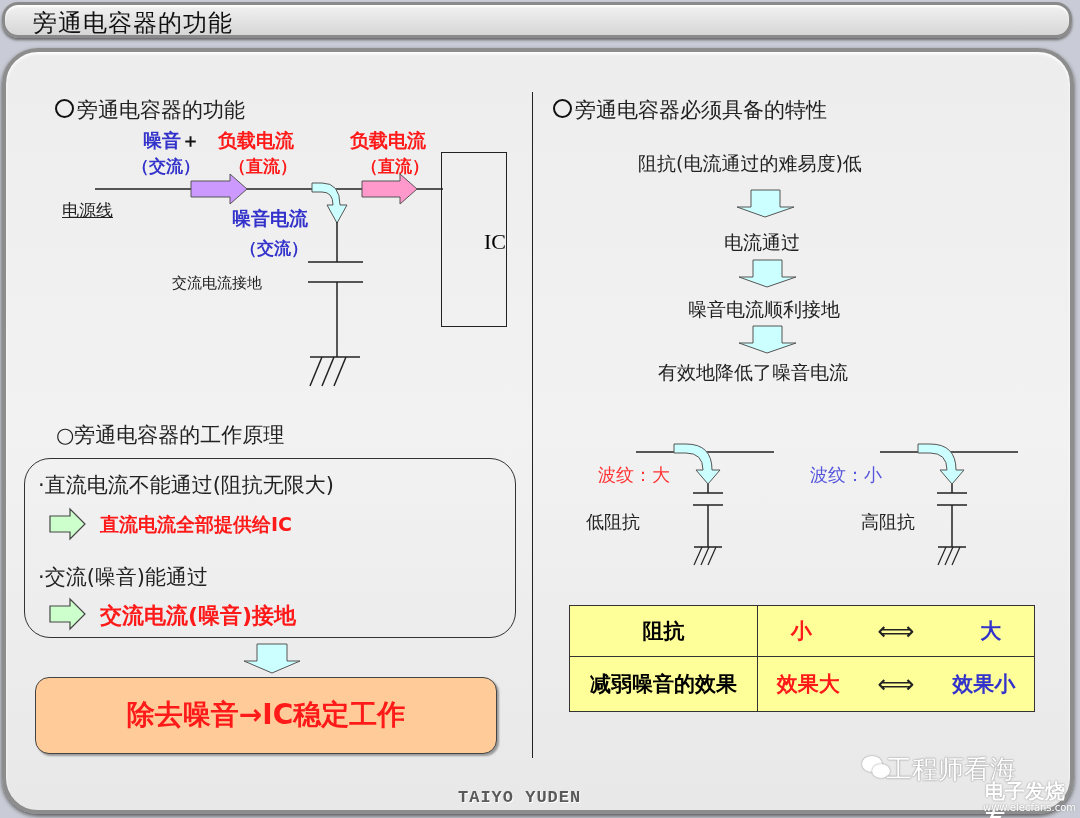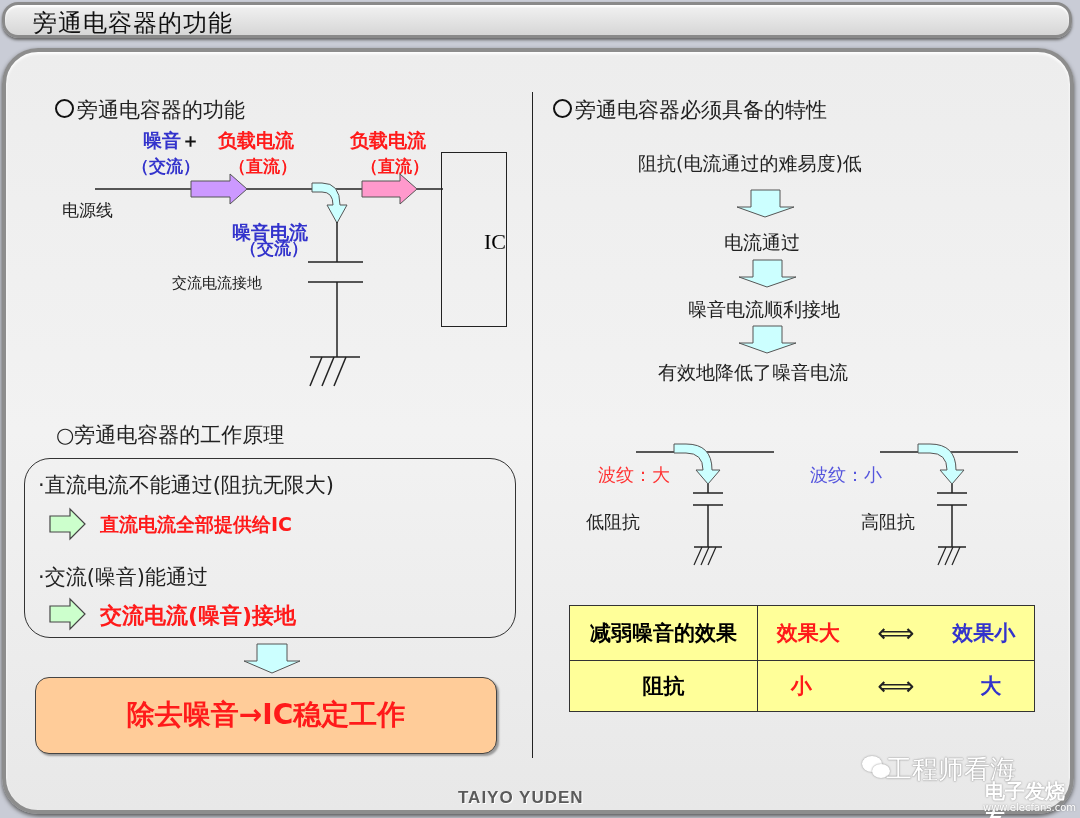--- a/index.html
+++ b/index.html
@@ -14,21 +14,21 @@
   .blue{color:#3333cc;}
   .red{color:#ff1a1a;}
   .divider{position:absolute;left:532px;top:92px;width:1px;height:666px;background:#222;}
   .roundbox{position:absolute;left:24px;top:458px;width:492px;height:180px;border:1.5px solid #333;border-radius:26px;box-sizing:border-box;}
   .resultbox{position:absolute;left:35px;top:677px;width:462px;height:77px;background:#ffcc99;border:1.5px solid #444;border-radius:14px;box-sizing:border-box;box-shadow:2px 2px 2px #999;}
   .resulttxt{position:absolute;left:0;right:0;top:18px;text-align:center;font-size:28px;color:#ff1a1a;font-weight:bold;}
   table.cmp{position:absolute;left:569px;top:605px;width:466px;height:107px;border-collapse:collapse;background:#ffff99;}
   table.cmp td{border:1.5px solid #333;font-size:21px;font-weight:bold;text-align:center;padding:0;}
   .ic{position:absolute;left:441px;top:152px;width:66px;height:175px;border:1.5px solid #222;box-sizing:border-box;background:transparent;}
   .ictxt{position:absolute;left:0;right:0;top:76px;text-align:right;font-size:22px;font-family:"Liberation Serif","DejaVu Serif",serif;}
-  .brand{position:absolute;left:458px;top:788px;font-size:17px;font-weight:bold;color:#5a5a5a;letter-spacing:1px;font-family:Liberation Sans, sans-serif;text-shadow:1px 1px 0 #fff;}
+  .brand{position:absolute;left:458px;top:788px;font-size:17px;font-weight:bold;color:#5a5a5a;letter-spacing:1px;font-family:Liberation Mono, monospace;text-shadow:1px 1px 0 #fff;}
   .wm{position:absolute;left:860px;top:752px;font-size:26px;color:#fff;text-shadow:0 0 2px #999,0 0 1px #777;}
   .wm2{position:absolute;left:985px;top:778px;font-size:20px;color:#fff;text-shadow:0 0 2px #888;font-weight:bold;}
   .wm3{position:absolute;left:983px;top:802px;font-size:10px;color:#fff;text-shadow:0 0 2px #888;}
 </style>
 </head>
 <body>
 
 <div class="titlebar">
   <div class="title">旁通电容器的功能</div>
 </div>
@@ -38,22 +38,22 @@
 <div class="txt h2" style="left:55px;top:96px;">
   <span style="display:inline-block;width:15px;height:15px;border:2.5px solid #111;border-radius:50%;vertical-align:-1px;margin-right:3px;"></span><span>旁通电容器的功能</span>
 </div>
 
 <div class="txt bold blue" style="left:143px;top:128px;font-size:19px;"><span>噪音</span><span style="color:#111;">＋</span></div>
 <div class="txt bold blue" style="left:132px;top:155px;font-size:17px;">（交流）</div>
 <div class="txt bold red" style="left:218px;top:128px;font-size:19px;">负载电流</div>
 <div class="txt bold red" style="left:229px;top:155px;font-size:17px;">（直流）</div>
 <div class="txt bold red" style="left:350px;top:128px;font-size:19px;">负载电流</div>
 <div class="txt bold red" style="left:361px;top:155px;font-size:17px;">（直流）</div>
-<div class="txt" style="left:62px;top:199px;font-size:17px;">电源线</div>
-<div class="txt bold blue" style="left:232px;top:220px;font-size:19px;">噪音电流</div>
+<div class="txt" style="left:62px;top:199px;font-size:17px;text-decoration:underline;">电源线</div>
+<div class="txt bold blue" style="left:232px;top:206px;font-size:19px;">噪音电流</div>
 <div class="txt bold blue" style="left:240px;top:237px;font-size:17px;">（交流）</div>
 <div class="txt" style="left:172px;top:274px;font-size:15px;">交流电流接地</div>
 
 <svg class="abs" style="left:0;top:0;" width="540" height="400">
   <line x1="95" y1="189" x2="443" y2="189" stroke="#222" stroke-width="1.5"></line>
   <g>
     <polygon points="191,181 230,181 230,174 247,189 230,204 230,197 191,197" fill="#cc99ff" stroke="#555" stroke-width="1"></polygon>
   </g>
   <g>
     <polygon points="362,181 400,181 400,174 417,189 400,204 400,197 362,197" fill="#ff99cc" stroke="#555" stroke-width="1"></polygon>
@@ -149,37 +149,37 @@
   </g>
 </svg>
 
 <div class="txt" style="left:598px;top:463px;font-size:18px;color:#ff3333;">波纹：大</div>
 <div class="txt" style="left:586px;top:510px;font-size:18px;">低阻抗</div>
 <div class="txt" style="left:810px;top:463px;font-size:18px;color:#5555dd;">波纹：小</div>
 <div class="txt" style="left:813px;top:510px;font-size:18px;margin-left:48px;">高阻抗</div>
 
 <table class="cmp">
   <tbody>
-      <tr>
+      <tr style="height:51px;">
+    <td style="width:187px;">阻抗</td>
+    <td>
+      <div style="display:flex;justify-content:space-around;align-items:center;">
+        <span class="red">小</span>
+        <span style="color:#222;font-weight:normal;font-size:26px;">⟺</span>
+        <span class="blue">大</span>
+      </div>
+    </td>
+  </tr>
+  <tr>
     <td>减弱噪音的效果</td>
     <td>
       <div style="display:flex;justify-content:space-around;align-items:center;">
         <span class="red">效果大</span>
         <span style="color:#222;font-weight:normal;font-size:26px;">⟺</span>
         <span class="blue">效果小</span>
-      </div>
-    </td>
-  </tr>
-  <tr style="height:51px;">
-    <td style="width:187px;">阻抗</td>
-    <td>
-      <div style="display:flex;justify-content:space-around;align-items:center;">
-        <span class="red">小</span>
-        <span style="color:#222;font-weight:normal;font-size:26px;">⟺</span>
-        <span class="blue">大</span>
       </div>
     </td>
   </tr>
 </tbody>
   </table>
 
 <div class="brand">TAIYO YUDEN</div>
 <div class="abs" style="left:862px;top:756px;width:30px;height:24px;">
   <div style="position:absolute;left:0;top:0;width:20px;height:16px;border-radius:50%;background:#fff;box-shadow:0 0 2px #888;"></div>
   <div style="position:absolute;left:10px;top:8px;width:18px;height:14px;border-radius:50%;background:#fff;box-shadow:0 0 2px #888;"></div>

